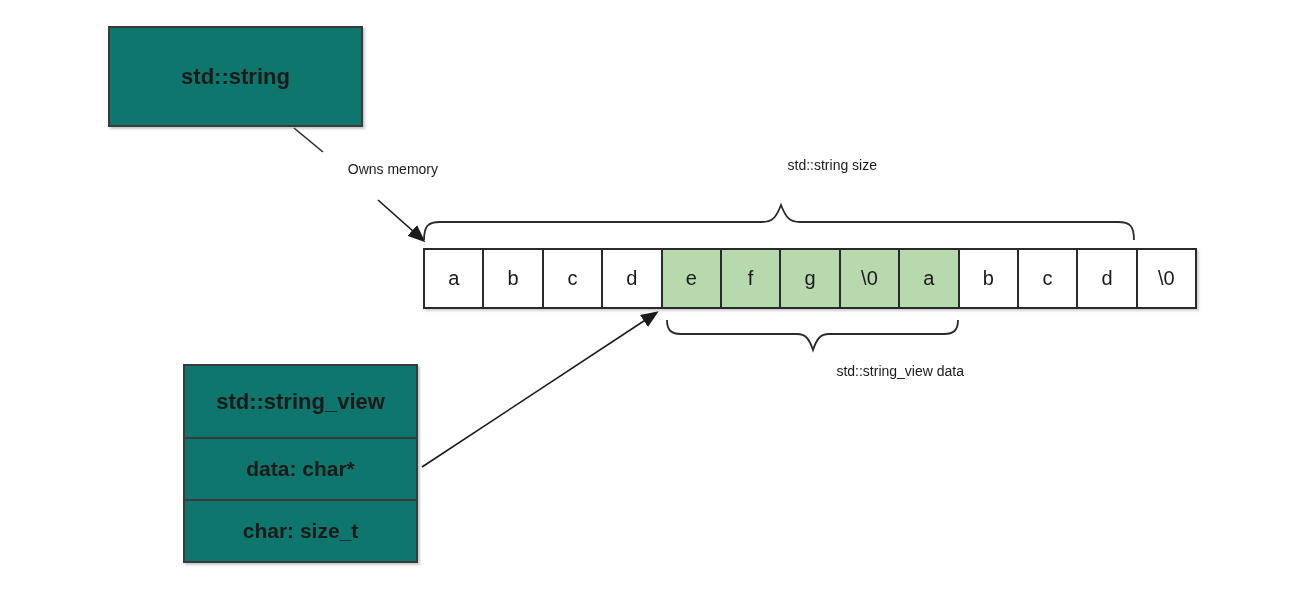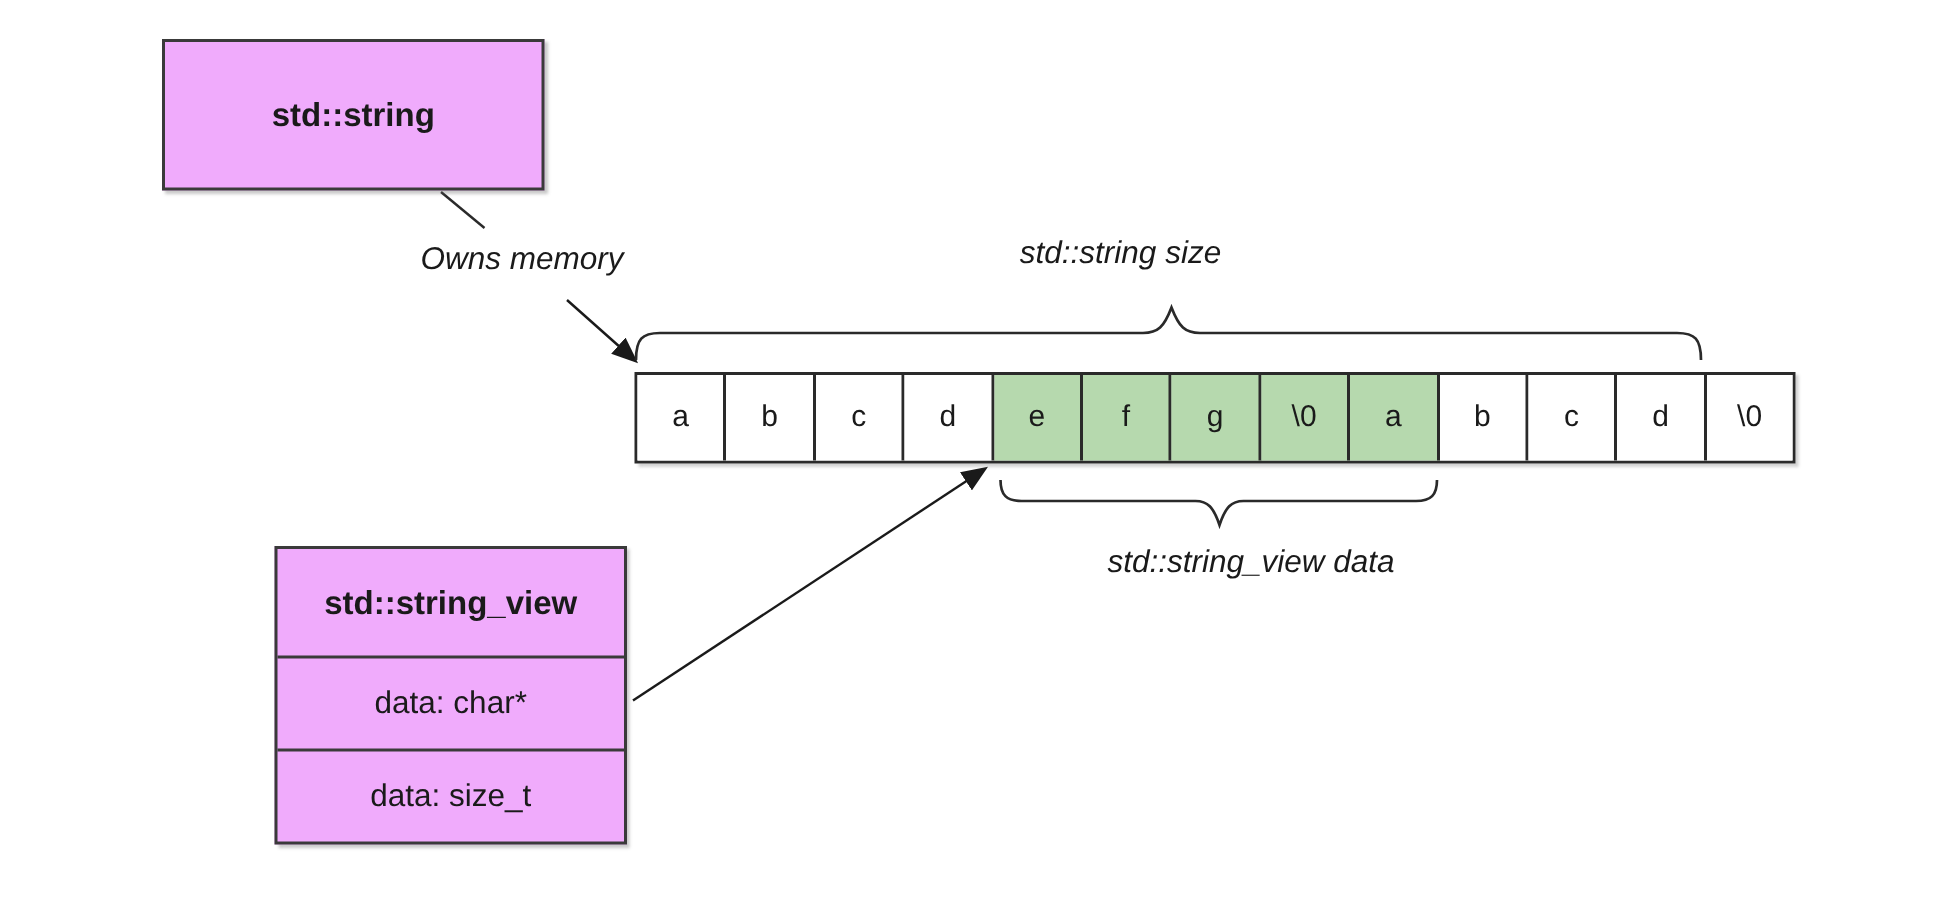--- a/index.html
+++ b/index.html
@@ -17,21 +17,21 @@
   }
   svg.overlay {
     position: absolute;
     left: 0; top: 0;
     width: 1301px; height: 611px;
     pointer-events: none;
   }
   .uml-box {
     position: absolute;
     border: 2px solid #3a3a3a;
-    background: #f0abfc;
+    background: #0f766e;
     box-shadow: 2px 2px 2px rgba(100,100,100,0.35);
   }
   .string-box {
     left: 108px; top: 26px;
     width: 255px; height: 101px;
     display: flex; align-items: center; justify-content: center;
   }
   .string-box .box-title {
     font-weight: bold;
     font-size: 22px;
@@ -42,27 +42,26 @@
     display: flex; flex-direction: column;
   }
   .view-box .row {
     display: flex; align-items: center; justify-content: center;
     font-size: 21px;
     border-bottom: 2px solid #3a3a3a;
     text-align: right;
   }
   .view-box .row:last-child { border-bottom: none; }
   .view-box .row.title { height: 73px; font-weight: bold; font-size: 22px; }
-  .view-box .row.field { flex: 1; }
+  .view-box .row.field { flex: 1; font-weight: bold; }
   .float-label {
     position: absolute;
-    font-size: 21px;
+    font-size: 14px;
     white-space: nowrap;
-    text-align: center;
-    font-style: italic;
+    text-align: right;
   }
   #owns-memory-label { left: 258px; top: 161px; width: 180px; }
   #string-size-label { left: 617px; top: 157px; width: 260px; }
   #view-size-label   { left: 704px; top: 363px; width: 260px; }
   .mem-array {
     position: absolute;
     left: 423px; top: 248px;
     width: 774px; height: 61px;
     display: flex;
     border: 2px solid #2a2a2a;
@@ -136,16 +135,16 @@
     <div class="mem-cell hl">a</div>
     <div class="mem-cell">b</div>
     <div class="mem-cell">c</div>
     <div class="mem-cell">d</div>
     <div class="mem-cell">\0</div>
   </div>
 
   <div class="uml-box view-box">
     <div class="row title">std::string_view</div>
     <div class="row field">data: char*</div>
-    <div class="row field">data: size_t</div>
+    <div class="row field">char: size_t</div>
   </div>
 
 </div>
 
 </body></html>

